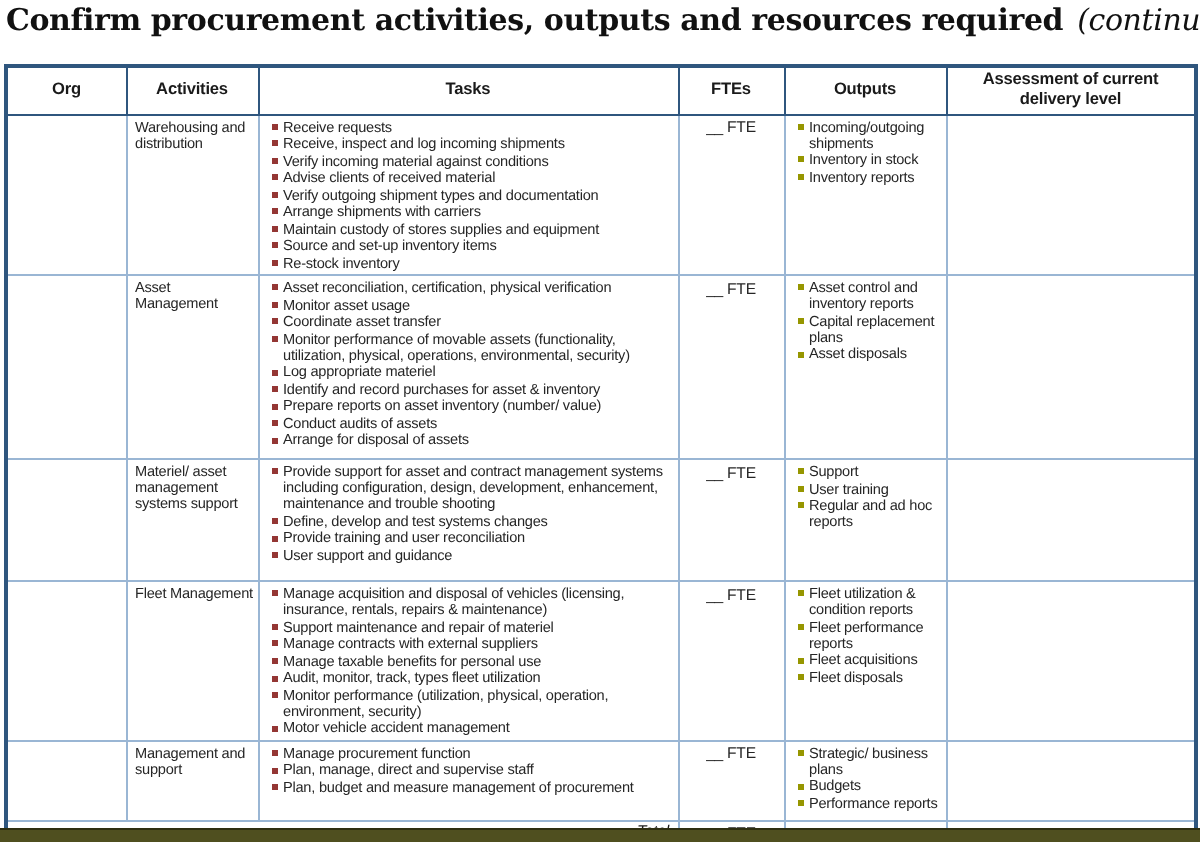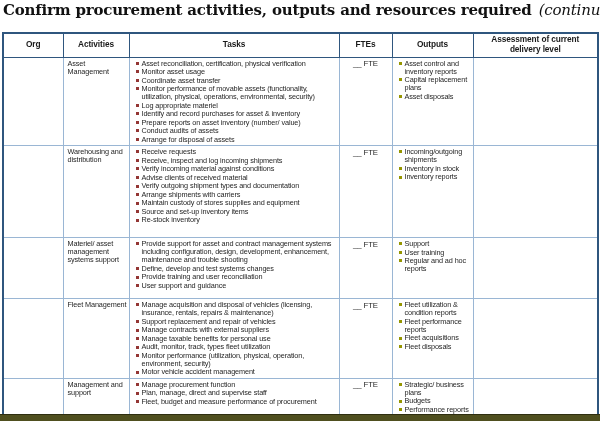--- a/index.html
+++ b/index.html
@@ -83,20 +83,82 @@
         <th>Activities</th>
         <th>Tasks</th>
         <th>FTEs</th>
         <th>Outputs</th>
         <th>Assessment of current delivery level</th>
       </tr>
     </thead>
     <tbody id="rows-body">
         <tr class="data-row">
     <td class="org-cell"></td>
+    <td class="activity-cell">Warehousing and distribution</td>
+    <td class="tasks-cell">
+            <div class="bullets tasks">
+              <div class="bi">
+                <span class="sq"></span>
+                <span class="bt">Receive requests</span>
+              </div>
+              <div class="bi">
+                <span class="sq"></span>
+                <span class="bt">Receive, inspect and log incoming shipments</span>
+              </div>
+              <div class="bi">
+                <span class="sq"></span>
+                <span class="bt">Verify incoming material against conditions</span>
+              </div>
+              <div class="bi">
+                <span class="sq"></span>
+                <span class="bt">Advise clients of received material</span>
+              </div>
+              <div class="bi">
+                <span class="sq"></span>
+                <span class="bt">Verify outgoing shipment types and documentation</span>
+              </div>
+              <div class="bi">
+                <span class="sq"></span>
+                <span class="bt">Arrange shipments with carriers</span>
+              </div>
+              <div class="bi">
+                <span class="sq"></span>
+                <span class="bt">Maintain custody of stores supplies and equipment</span>
+              </div>
+              <div class="bi">
+                <span class="sq"></span>
+                <span class="bt">Source and set-up inventory items</span>
+              </div>
+              <div class="bi">
+                <span class="sq"></span>
+                <span class="bt">Re-stock inventory</span>
+              </div>
+            </div>
+          </td>
+    <td class="fte-cell">__ FTE</td>
+    <td class="outputs-cell">
+            <div class="bullets outputs">
+              <div class="bi">
+                <span class="sq"></span>
+                <span class="bt">Incoming/outgoing shipments</span>
+              </div>
+              <div class="bi">
+                <span class="sq"></span>
+                <span class="bt">Inventory in stock</span>
+              </div>
+              <div class="bi">
+                <span class="sq"></span>
+                <span class="bt">Inventory reports</span>
+              </div>
+            </div>
+          </td>
+    <td class="assess-cell"></td>
+  </tr>
+        <tr class="data-row">
+    <td class="org-cell"></td>
     <td class="activity-cell">Asset Management</td>
     <td class="tasks-cell">
             <div class="bullets tasks">
               <div class="bi">
                 <span class="sq"></span>
                 <span class="bt">Asset reconciliation, certification, physical verification</span>
               </div>
               <div class="bi">
                 <span class="sq"></span>
                 <span class="bt">Monitor asset usage</span>
@@ -145,82 +207,20 @@
               <div class="bi">
                 <span class="sq"></span>
                 <span class="bt">Asset disposals</span>
               </div>
             </div>
           </td>
     <td class="assess-cell"></td>
   </tr>
         <tr class="data-row">
     <td class="org-cell"></td>
-    <td class="activity-cell">Warehousing and distribution</td>
-    <td class="tasks-cell">
-            <div class="bullets tasks">
-              <div class="bi">
-                <span class="sq"></span>
-                <span class="bt">Receive requests</span>
-              </div>
-              <div class="bi">
-                <span class="sq"></span>
-                <span class="bt">Receive, inspect and log incoming shipments</span>
-              </div>
-              <div class="bi">
-                <span class="sq"></span>
-                <span class="bt">Verify incoming material against conditions</span>
-              </div>
-              <div class="bi">
-                <span class="sq"></span>
-                <span class="bt">Advise clients of received material</span>
-              </div>
-              <div class="bi">
-                <span class="sq"></span>
-                <span class="bt">Verify outgoing shipment types and documentation</span>
-              </div>
-              <div class="bi">
-                <span class="sq"></span>
-                <span class="bt">Arrange shipments with carriers</span>
-              </div>
-              <div class="bi">
-                <span class="sq"></span>
-                <span class="bt">Maintain custody of stores supplies and equipment</span>
-              </div>
-              <div class="bi">
-                <span class="sq"></span>
-                <span class="bt">Source and set-up inventory items</span>
-              </div>
-              <div class="bi">
-                <span class="sq"></span>
-                <span class="bt">Re-stock inventory</span>
-              </div>
-            </div>
-          </td>
-    <td class="fte-cell">__ FTE</td>
-    <td class="outputs-cell">
-            <div class="bullets outputs">
-              <div class="bi">
-                <span class="sq"></span>
-                <span class="bt">Incoming/outgoing shipments</span>
-              </div>
-              <div class="bi">
-                <span class="sq"></span>
-                <span class="bt">Inventory in stock</span>
-              </div>
-              <div class="bi">
-                <span class="sq"></span>
-                <span class="bt">Inventory reports</span>
-              </div>
-            </div>
-          </td>
-    <td class="assess-cell"></td>
-  </tr>
-        <tr class="data-row">
-    <td class="org-cell"></td>
     <td class="activity-cell">Materiel/ asset management systems support</td>
     <td class="tasks-cell">
             <div class="bullets tasks">
               <div class="bi">
                 <span class="sq"></span>
                 <span class="bt">Provide support for asset and contract management systems including configuration, design, development, enhancement, maintenance and trouble shooting</span>
               </div>
               <div class="bi">
                 <span class="sq"></span>
                 <span class="bt">Define, develop and test systems changes</span>
@@ -258,21 +258,21 @@
     <td class="org-cell"></td>
     <td class="activity-cell">Fleet Management</td>
     <td class="tasks-cell">
             <div class="bullets tasks">
               <div class="bi">
                 <span class="sq"></span>
                 <span class="bt">Manage acquisition and disposal of vehicles (licensing, insurance, rentals, repairs &amp; maintenance)</span>
               </div>
               <div class="bi">
                 <span class="sq"></span>
-                <span class="bt">Support replacement  and repair of vehicles</span>
+                <span class="bt">Support maintenance  and repair of materiel</span>
               </div>
               <div class="bi">
                 <span class="sq"></span>
                 <span class="bt">Manage contracts with external suppliers</span>
               </div>
               <div class="bi">
                 <span class="sq"></span>
                 <span class="bt">Manage taxable benefits for personal use</span>
               </div>
               <div class="bi">
@@ -320,21 +320,21 @@
               <div class="bi">
                 <span class="sq"></span>
                 <span class="bt">Manage procurement function</span>
               </div>
               <div class="bi">
                 <span class="sq"></span>
                 <span class="bt">Plan, manage, direct and supervise staff</span>
               </div>
               <div class="bi">
                 <span class="sq"></span>
-                <span class="bt">Fleet, budget and measure performance of procurement</span>
+                <span class="bt">Plan, budget and measure management of procurement</span>
               </div>
             </div>
           </td>
     <td class="fte-cell">__ FTE</td>
     <td class="outputs-cell">
             <div class="bullets outputs">
               <div class="bi">
                 <span class="sq"></span>
                 <span class="bt">Strategic/ business plans</span>
               </div>

